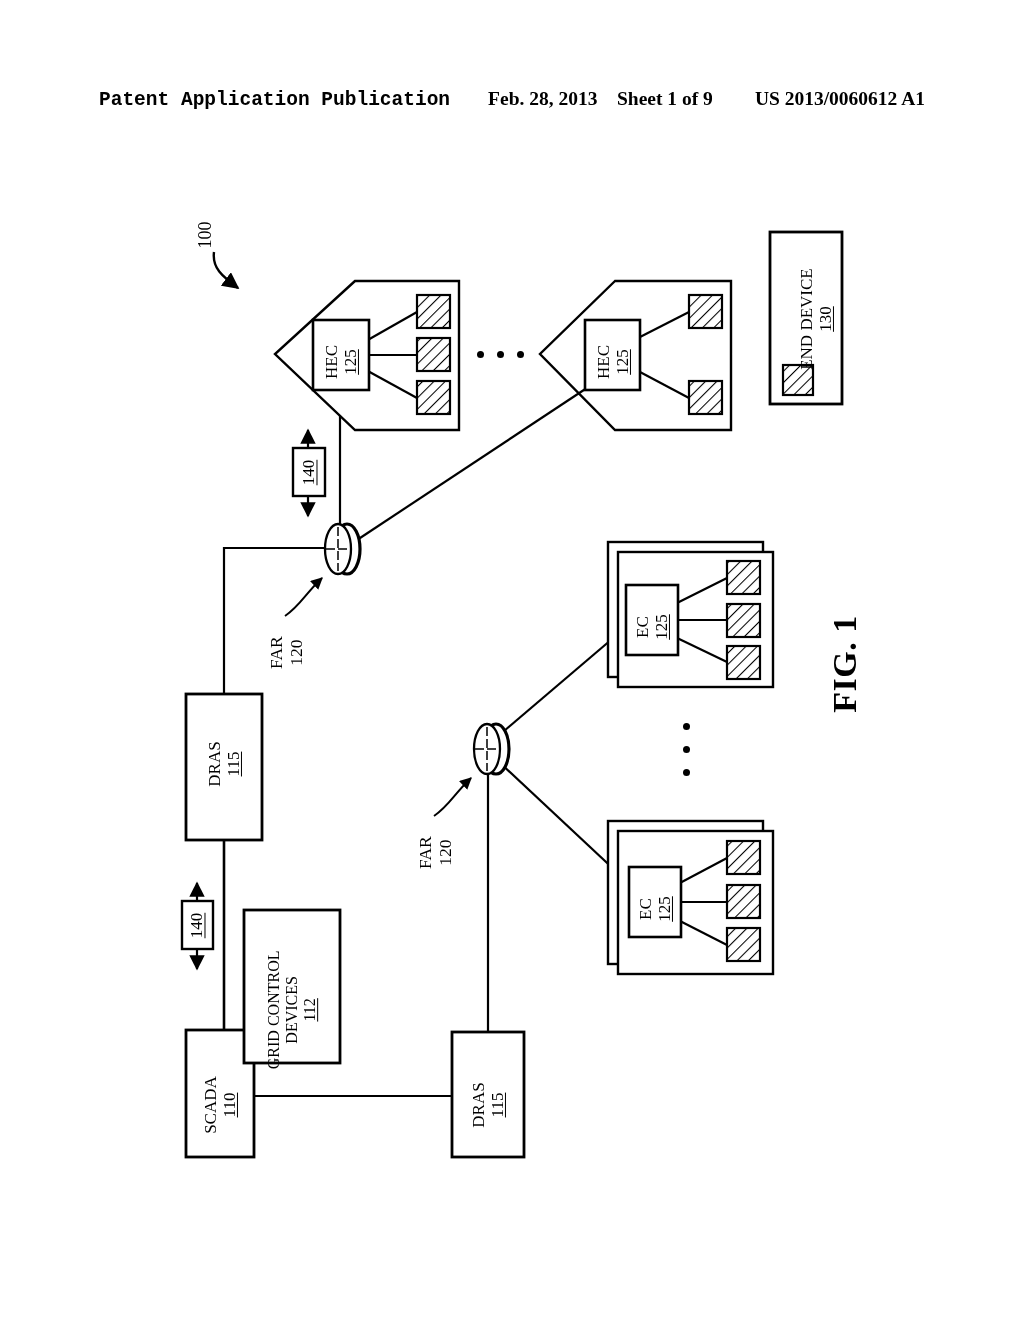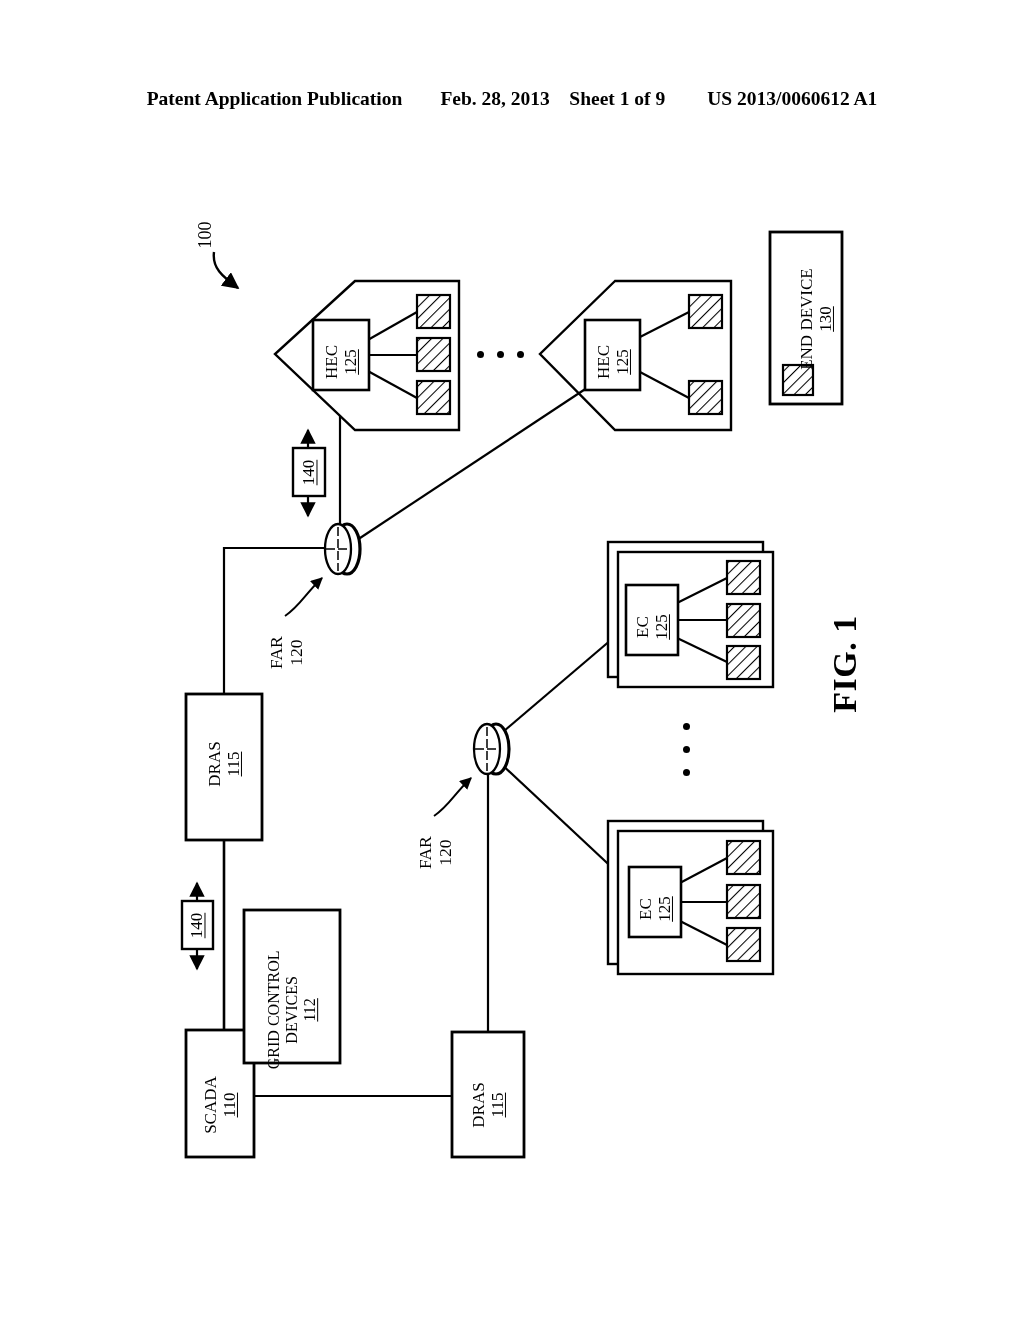--- a/index.html
+++ b/index.html
@@ -23,21 +23,21 @@
     left: 0;
     width: 1024px;
     display: flex;
     justify-content: center;
     align-items: baseline;
     font-weight: bold;
     font-size: 19.5px;
     letter-spacing: 0px;
     white-space: nowrap;
   }
-  #pub-header .h-left { margin-right: 38px; }
+  #pub-header .h-left { margin-right: 38px; font-family: Liberation Mono, monospace; }
   #pub-header .h-mid  { margin-right: 42px; }
 
   
   #figure {
     position: absolute;
     left: 0;
     top: 0;
     width: 1024px;
     height: 1320px;
   }

